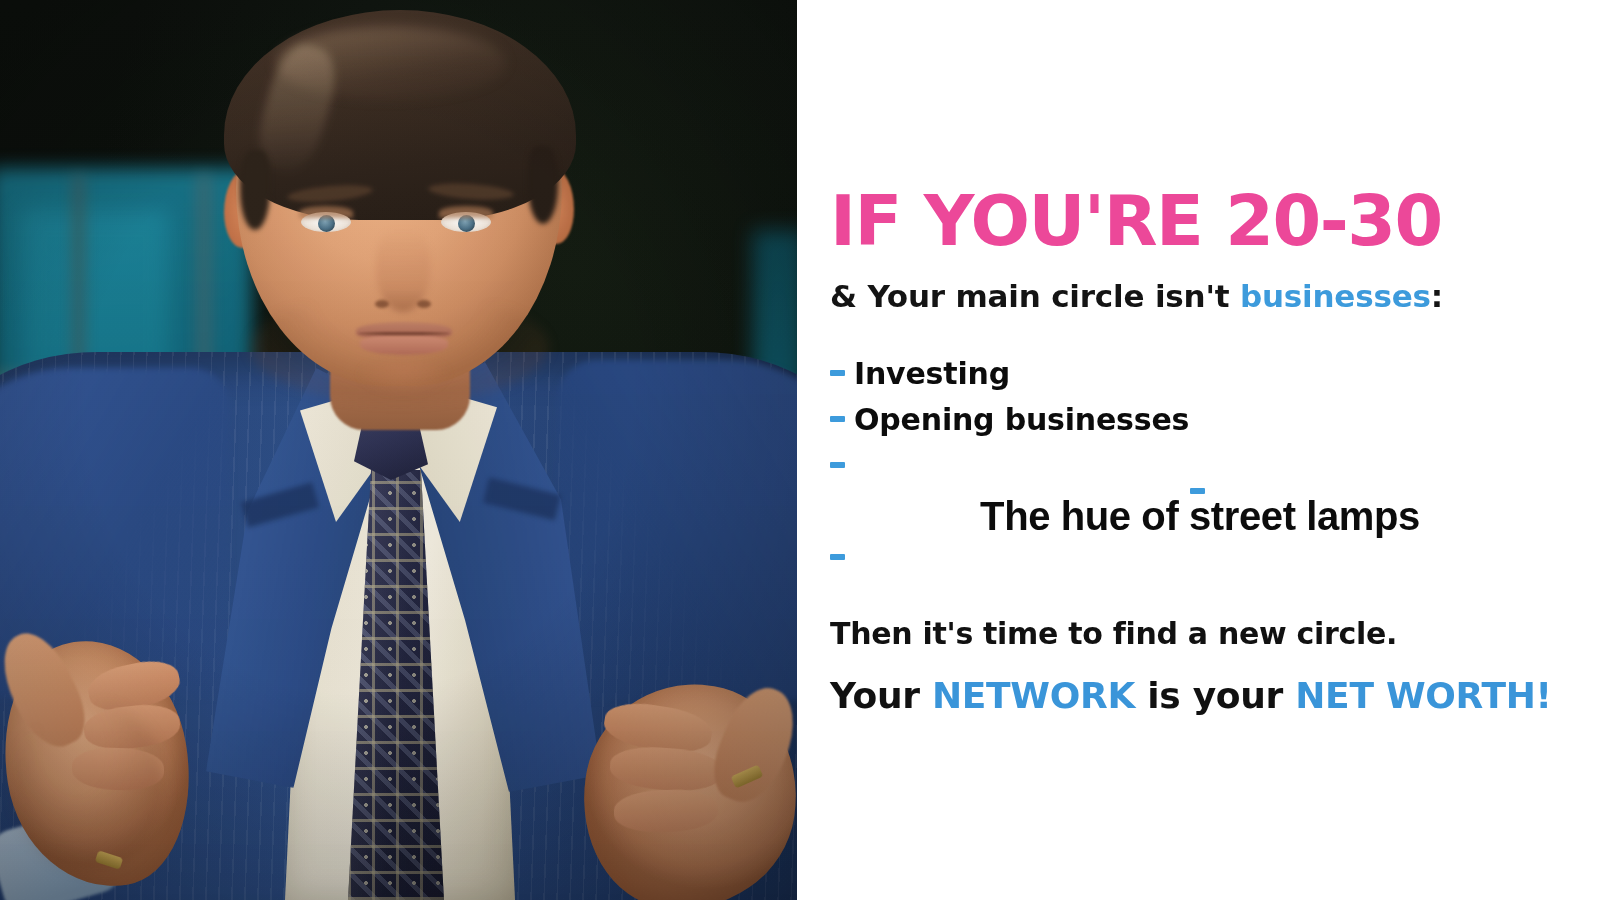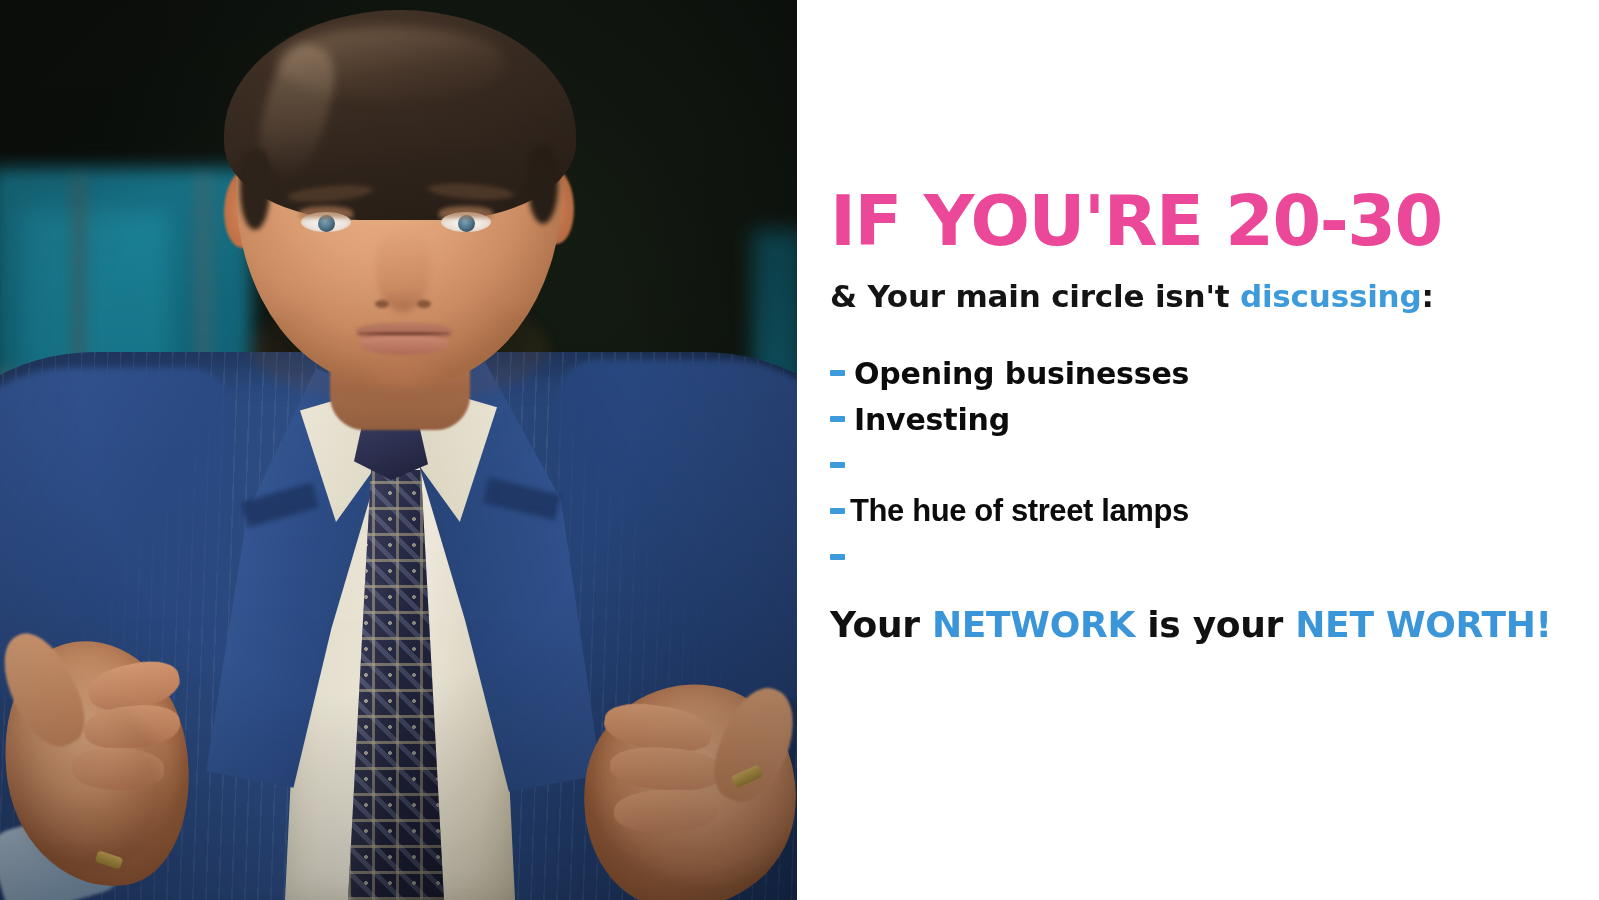--- a/index.html
+++ b/index.html
@@ -597,22 +597,23 @@
     height: 46px;
     font-family: "DejaVu Sans", sans-serif;
     font-size: 30px;
     font-weight: 700;
     color: #0c0c0c;
     letter-spacing: -.2px;
     white-space: nowrap;
   }
   .bullets li.alt-font {
     font-family: "Liberation Sans", sans-serif;
-    font-size: 31px;
+    font-size: 40px;
     letter-spacing: -.4px;
+    flex-direction: column;
   }
   .dash {
     display: inline-block;
     width: 15px;
     height: 6px;
     background: #3d9bdc;
     border-radius: 1px;
     margin-right: 9px;
     flex: 0 0 auto;
   }
@@ -724,42 +725,43 @@
 
     <div class="bg-vign"></div>
     <div class="photo-soft"></div>
   </div>
 
   <div class="panel">
     <div class="text-col">
 
       <h1 class="headline">IF YOU'RE 20-30</h1>
 
-      <p class="subhead"><span>&amp; Your main circle isn't </span><span class="accent">discussing</span><span>:</span></p>
+      <p class="subhead"><span>&amp; Your main circle isn't </span><span class="accent">businesses</span><span>:</span></p>
 
       <ul class="bullets">
         <li>
             <span class="dash"></span>
-            <span>Opening businesses</span>
+            <span>Investing</span>
           </li>
         <li>
             <span class="dash"></span>
-            <span>Investing</span>
+            <span>Opening businesses</span>
           </li>
         <li>
             <span class="dash"></span>
           </li>
         <li class="alt-font">
             <span class="dash"></span>
             <span>The hue of street lamps</span>
           </li>
         <li>
             <span class="dash"></span>
           </li>
       </ul>
 
+      <p class="closing">Then it's time to find a new circle.</p>
 
       <p class="tagline"><span>Your </span><span class="accent">NETWORK</span><span> is your </span><span class="accent">NET WORTH!</span></p>
 
     </div>
   </div>
 
 </div>
 
 </body></html>

